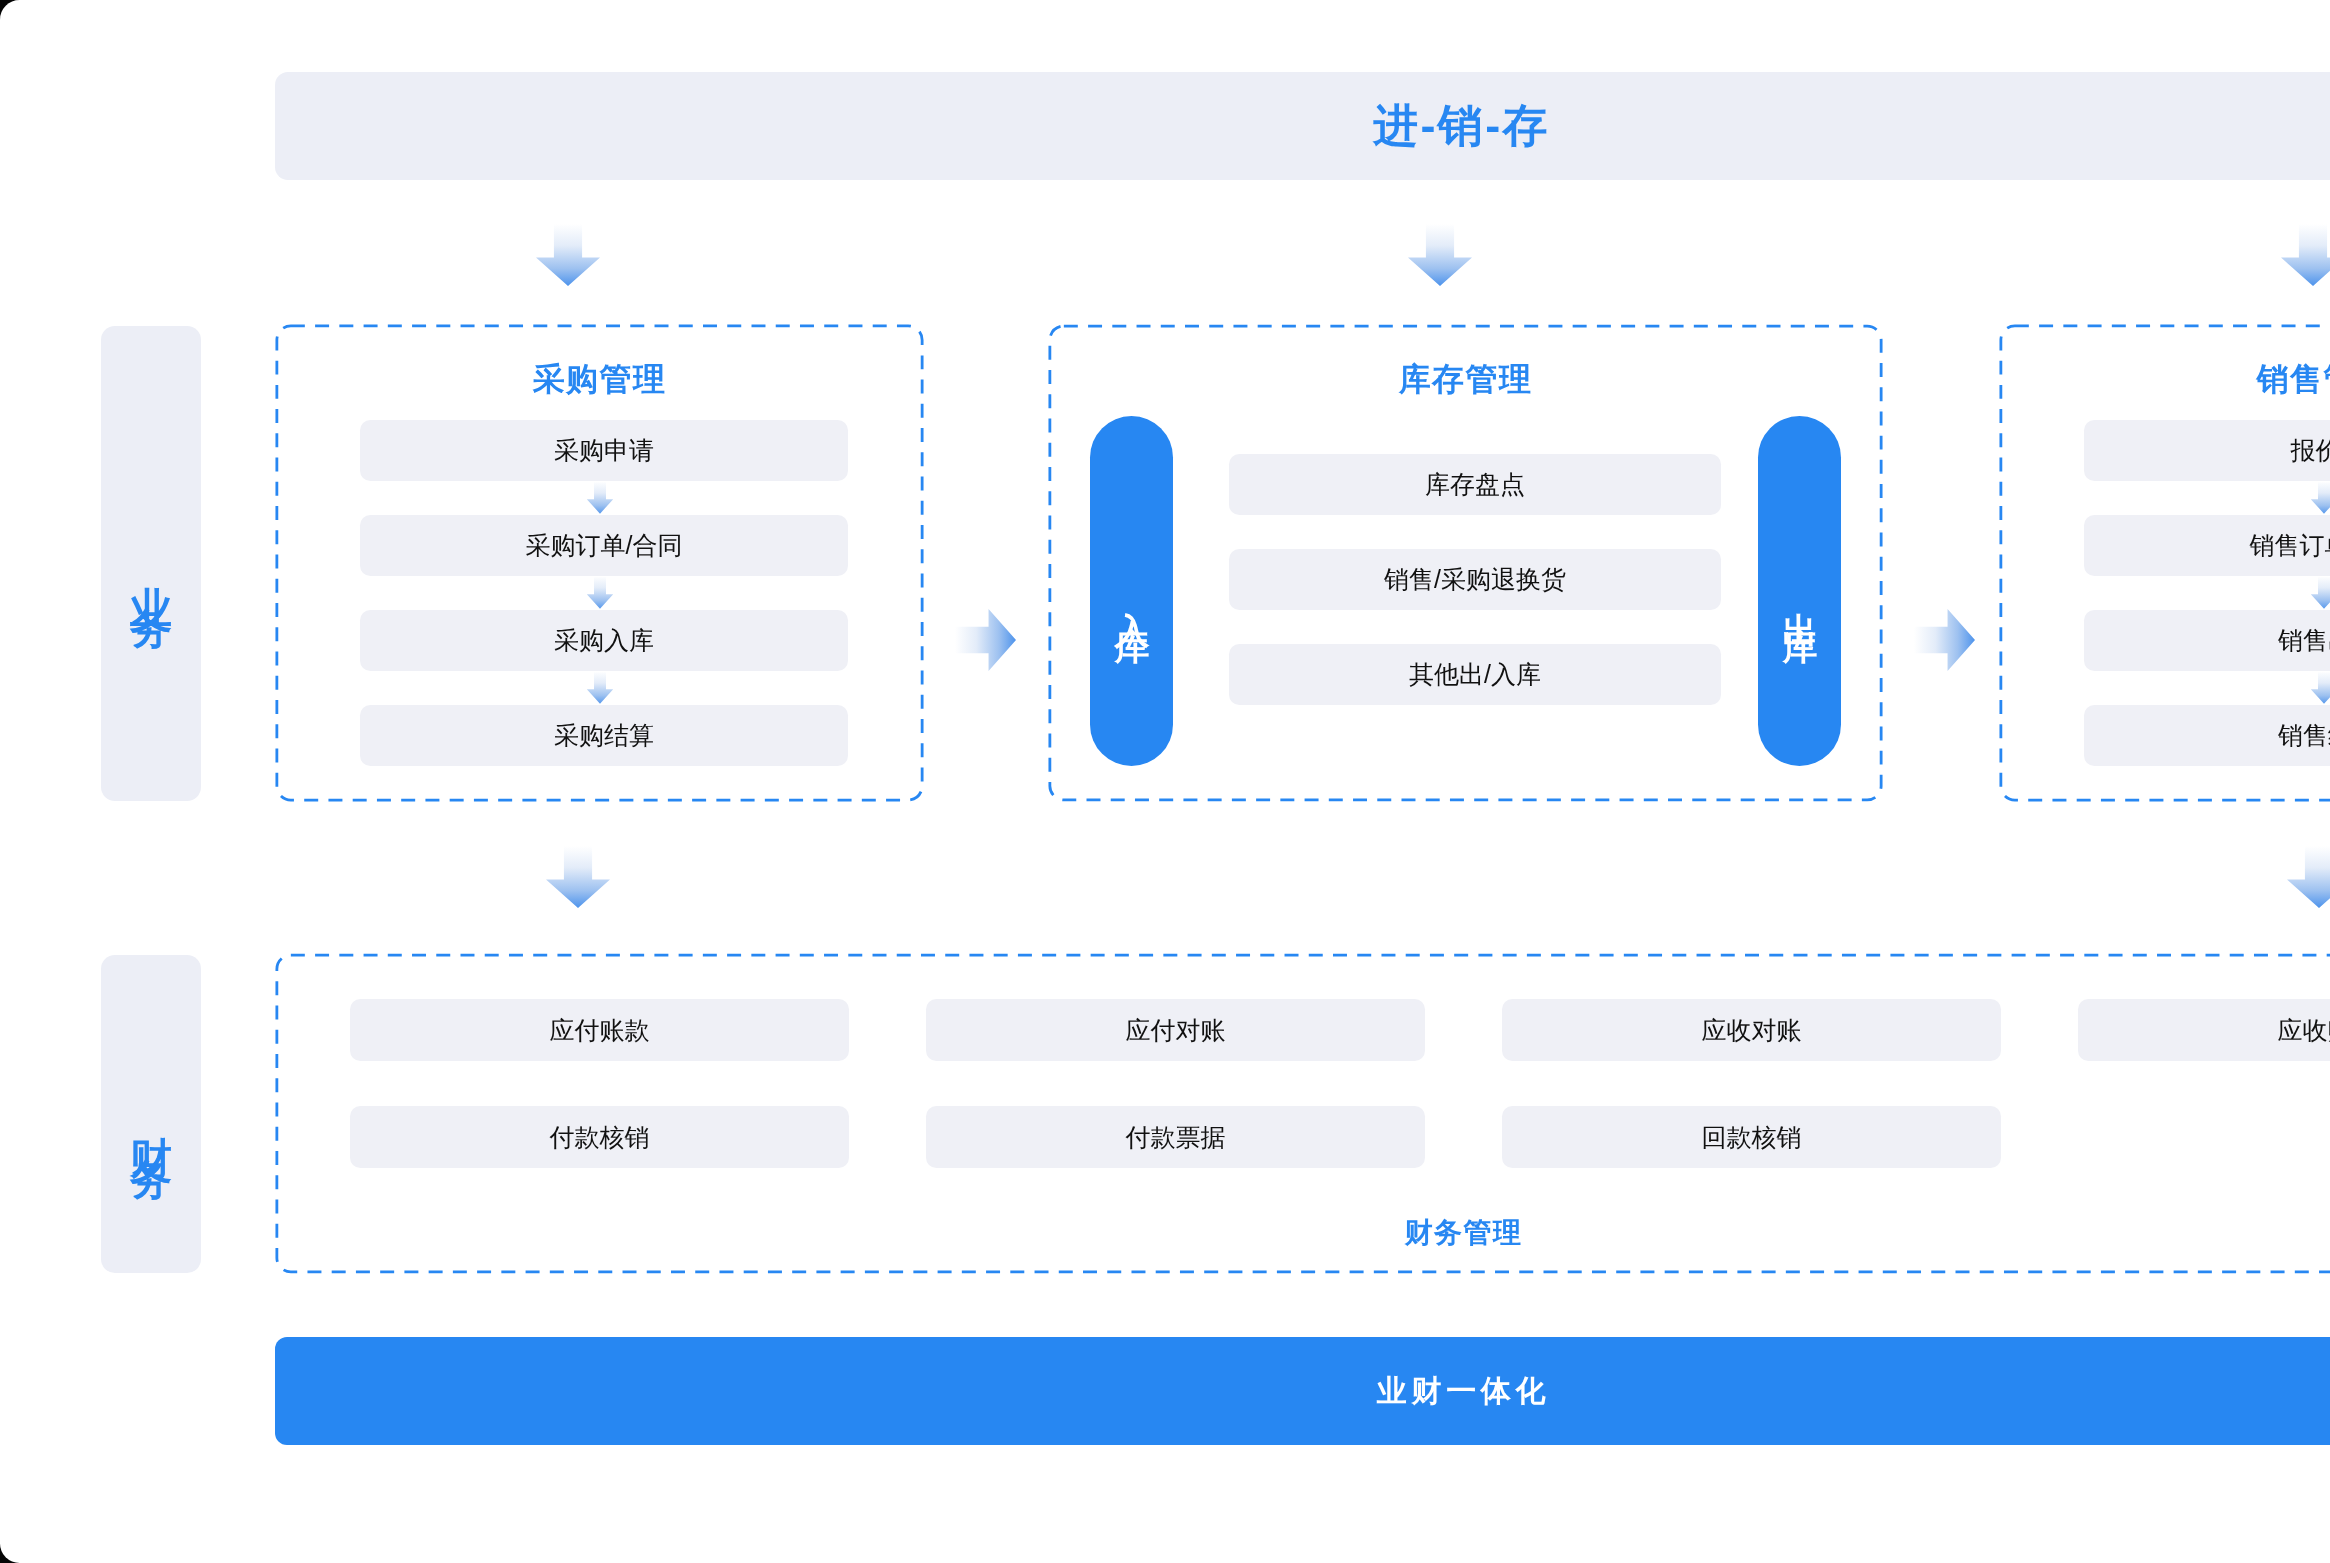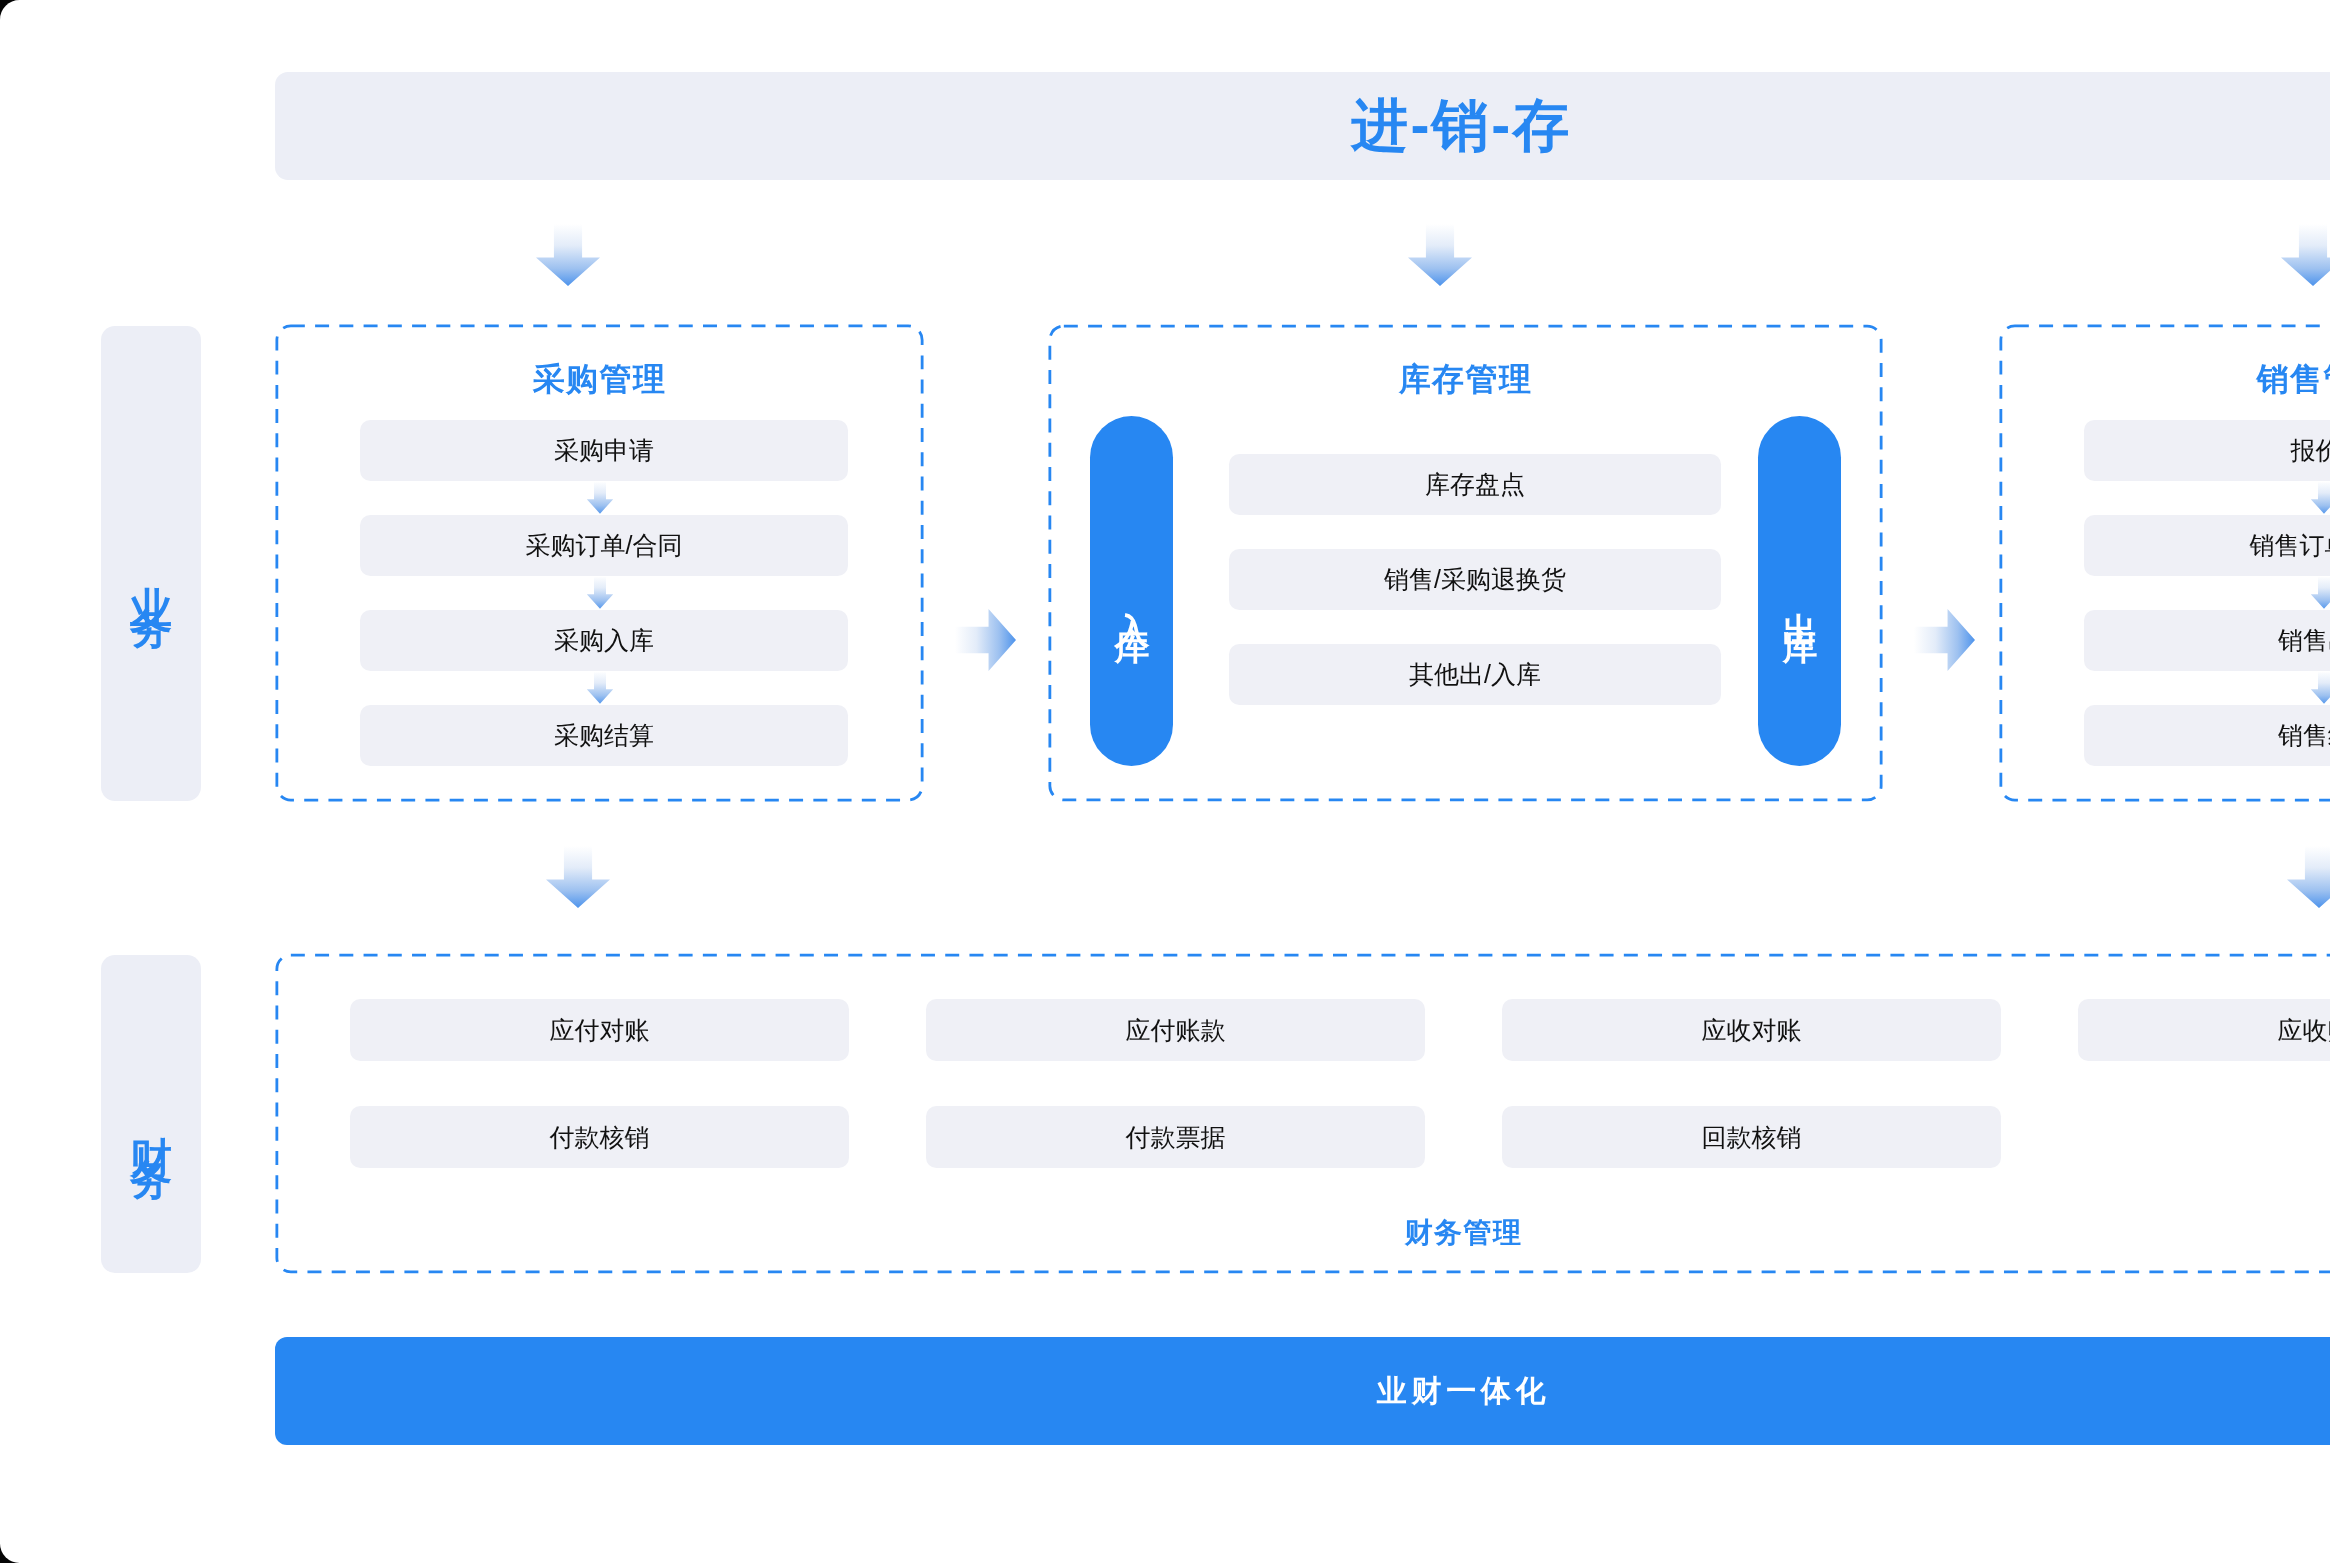--- a/index.html
+++ b/index.html
@@ -18,21 +18,21 @@
     position:relative;width:2762px;height:1563px;
     background:var(--canvas-bg);border-radius:19.6px;overflow:hidden;
   }
   
   .top-banner{
     position:absolute;left:275px;top:72px;width:2373px;height:108px;
     background:var(--panel-bg);border-radius:13px;
     display:flex;align-items:center;justify-content:center;
   }
   .top-banner-title{
-    font-size:57px;font-weight:bold;color:var(--accent);letter-spacing:2.3px;
+    font-size:45px;font-weight:bold;color:var(--accent);letter-spacing:2.3px;
   }
   
   .arrow-down{
     position:absolute;width:64px;height:62px;
     background:linear-gradient(180deg,#FFFFFF 0%,#E3ECF9 35%,#9DC1F0 72%,#4D93EC 100%);
     clip-path:polygon(50% 100%,0 54%,28% 54%,28% 0,72% 0,72% 54%,100% 54%);
   }
   .ad1{left:536px;top:224px;}
   .ad2{left:1408px;top:224px;}
   .ad3{left:2281px;top:224px;}
@@ -200,22 +200,22 @@
   </div>
 
   <div class="arrow-down ad-f1"></div>
   <div class="arrow-down ad-f3"></div>
 
   <div class="finance">
     <svg class="dash-svg" width="2377" height="321" viewBox="0 0 5100 688">
       <rect x="4" y="4" width="5092" height="680" rx="30" fill="none" style="stroke:var(--accent)" stroke-width="6" stroke-dasharray="30 22"></rect>
     </svg>
     <div class="fin-grid">
+      <div class="fin-item">应付账款</div>
       <div class="fin-item">应付对账</div>
-      <div class="fin-item">应付账款</div>
       <div class="fin-item">应收对账</div>
       <div class="fin-item">应收账款</div>
       <div class="fin-item">付款核销</div>
       <div class="fin-item">付款票据</div>
       <div class="fin-item">回款核销</div>
     </div>
     <div class="finance-title">财务管理</div>
   </div>
 
   <div class="bottom-banner">

